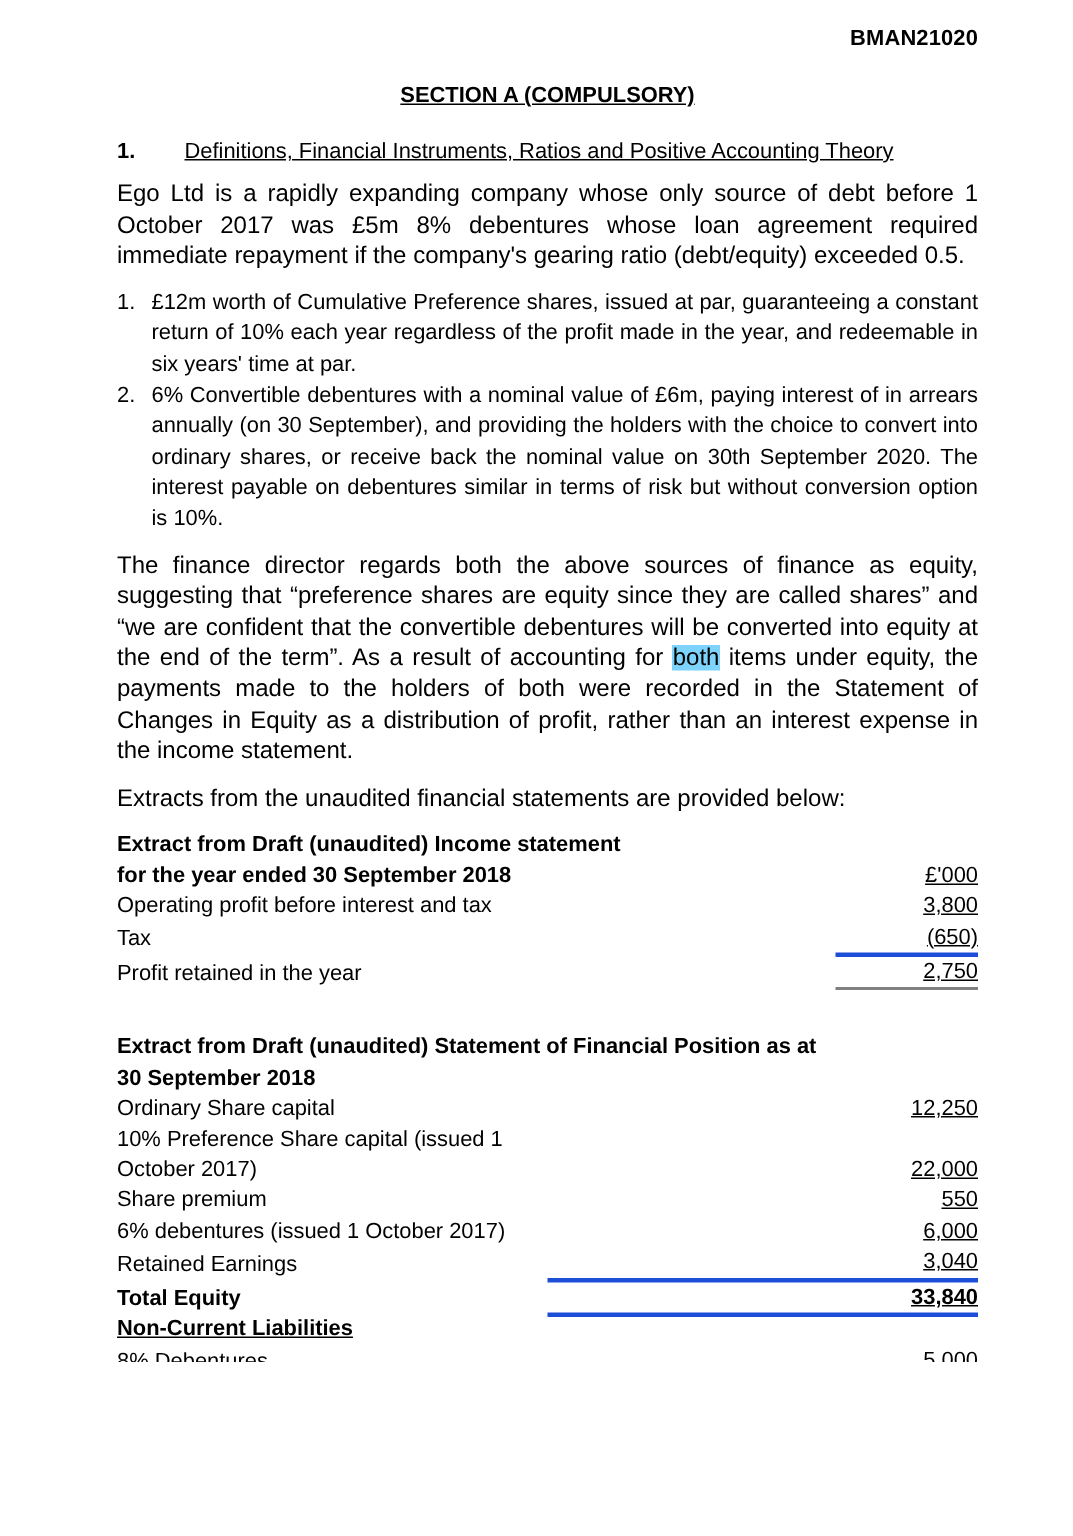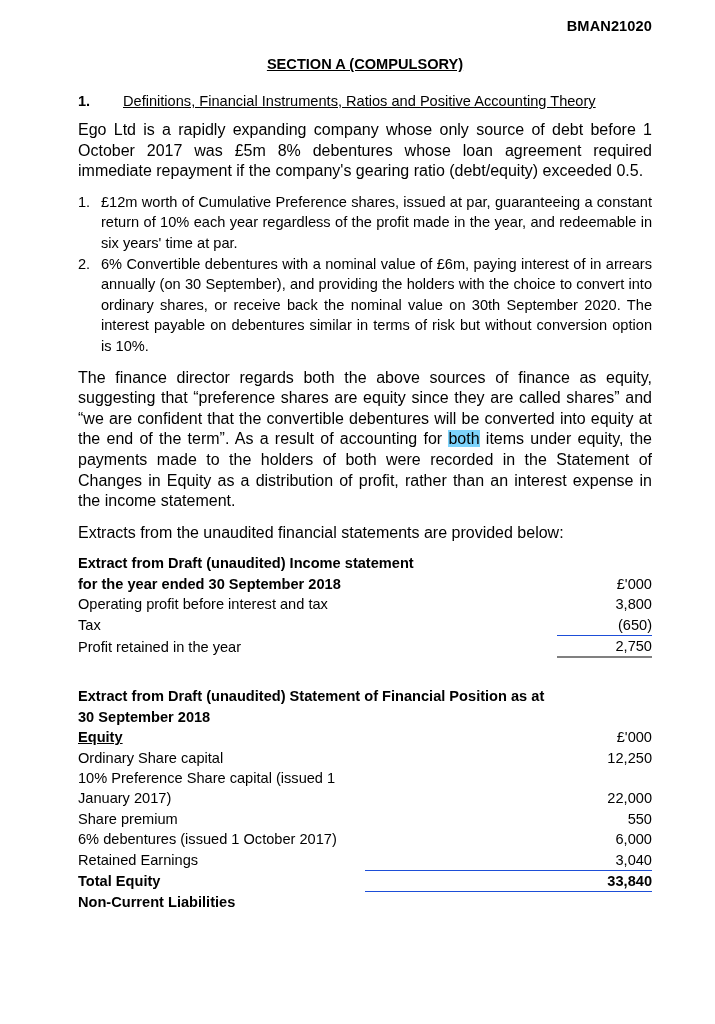--- a/index.html
+++ b/index.html
@@ -99,25 +99,26 @@
   table.fin td {
     padding: 0;
     vertical-align: bottom;
     line-height: 20.4px;
   }
   td.label { text-align: left; }
   td.amount {
     text-align: right;
     width: 95px;
     padding-right: 4px;
+    text-decoration: underline;
   }
 
   .b { font-weight: bold; }
   .u { text-decoration: underline; }
-  .rule-bot   { border-bottom: 1px solid #1d4ed8; }
+  .rule-bot   { border-bottom: 3px solid #1d4ed8; }
   .rule-thick { border-bottom: 2.5px solid #808080; }
   .rule-dbl   { border-bottom: 3px double #6e6e6e; }
 
   .tbl-head {
     font-weight: bold;
     font-size: 14.6px;
     line-height: 20.4px;
   }
   .head-row td { vertical-align: middle; }
 
@@ -187,29 +188,25 @@
 
     <table class="fin">
       <tbody>
         <tr>
           <td class="label tbl-head" colspan="2">
             <div>Extract from Draft (unaudited) Statement of Financial Position as at</div>
             <div>30 September 2018</div>
           </td>
         </tr>
         <tr>
-          <td class="label"><span class="b u">Equity</span></td>
-          <td class="amount">£'000</td>
-        </tr>
-        <tr>
           <td class="label">Ordinary Share capital</td>
           <td class="amount">12,250</td>
         </tr>
         <tr>
-          <td class="label">10% Preference Share capital (issued 1 January 2017)</td>
+          <td class="label">10% Preference Share capital (issued 1 October 2017)</td>
           <td class="amount">22,000</td>
         </tr>
         <tr>
           <td class="label">Share premium</td>
           <td class="amount">550</td>
         </tr>
         <tr>
           <td class="label">6% debentures (issued 1 October 2017)</td>
           <td class="amount">6,000</td>
         </tr>

